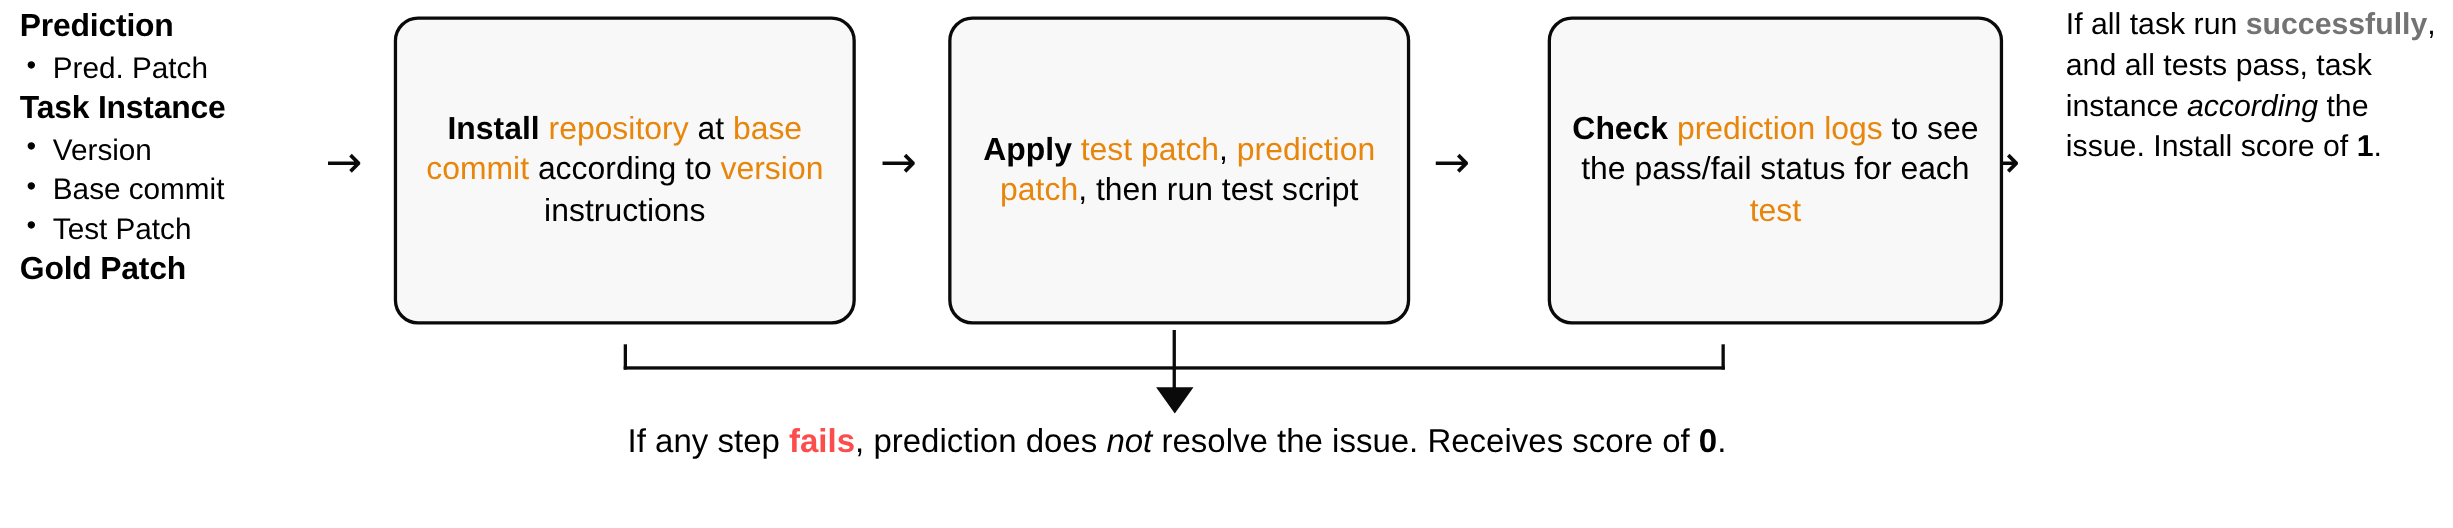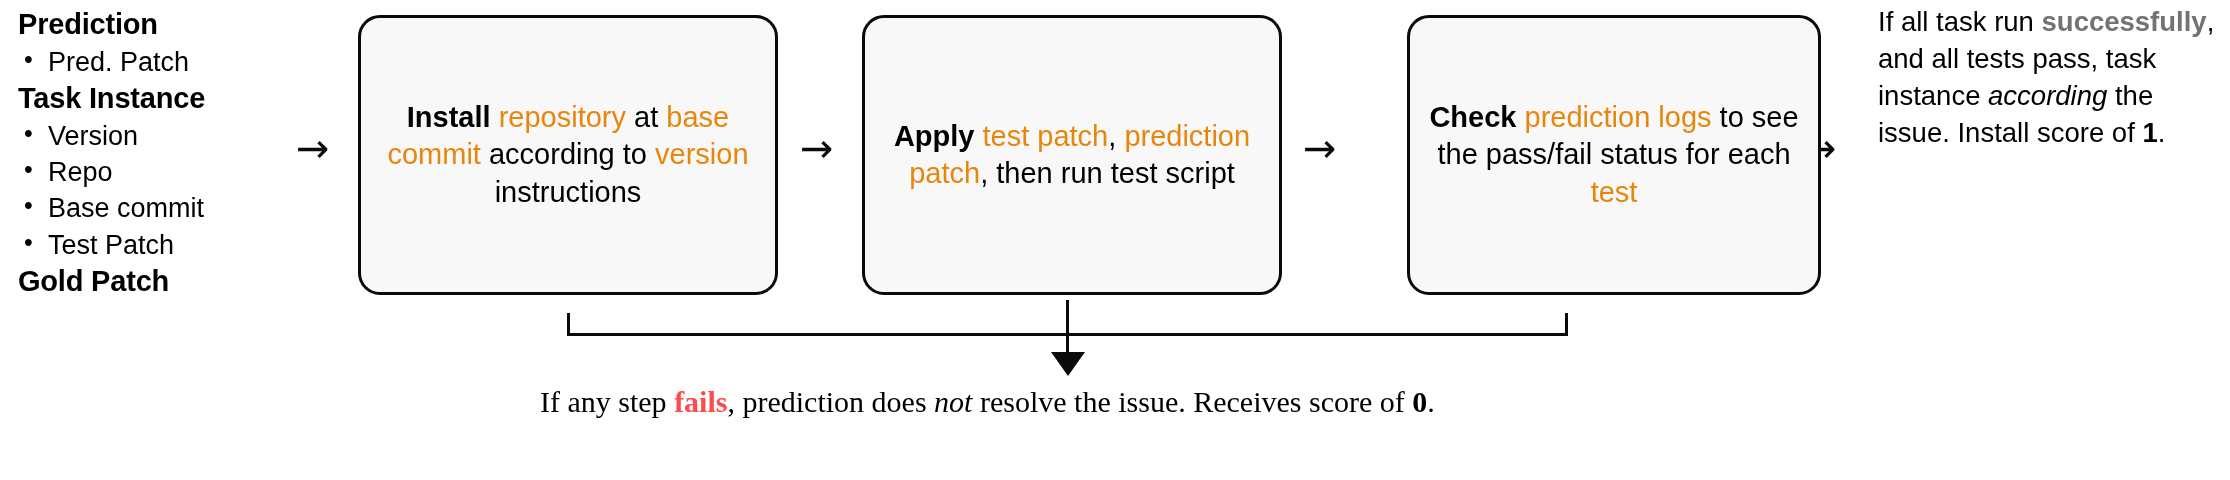--- a/index.html
+++ b/index.html
@@ -100,22 +100,22 @@
     position:absolute;left:1051px;top:352px;
     width:0;height:0;
     border-left:17px solid transparent;
     border-right:17px solid transparent;
     border-top:24px solid #0a0a0a;
   }
 
   
   #fail{
     position:absolute;left:540px;top:382px;width:1060px;
-    text-align:left;
-    font-size:30px;line-height:1.32;font-family:Liberation Serif, serif;
+    text-align:center;
+    font-size:30px;line-height:1.32;
   }
   #fail b{font-weight:700;}
   #fail i{font-style:italic;}
   .bad{color:#FC4C4C;font-weight:700;}
 </style>
 </head>
 <body>
 
 <div id="stage">
 
@@ -123,21 +123,20 @@
     <div>
       <div class="grp-title">Prediction</div>
       <ul class="bullets">
         <li>Pred. Patch</li>
       </ul>
     </div>
     <div>
       <div class="grp-title">Task Instance</div>
       <ul class="bullets">
         <li>Version</li>
-        <li>Repo</li>
         <li>Base commit</li>
         <li>Test Patch</li>
       </ul>
     </div>
     <div>
       <div class="grp-title">Gold Patch</div>
     </div>
   </div>
 
   <div class="arrow" id="arrow0">→</div>

